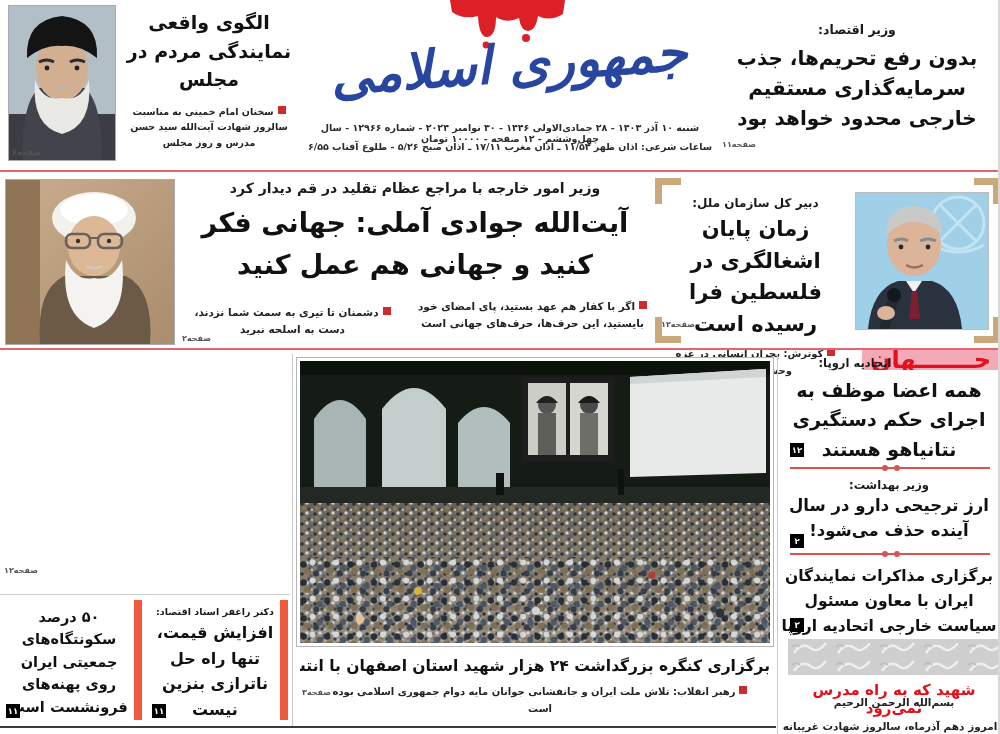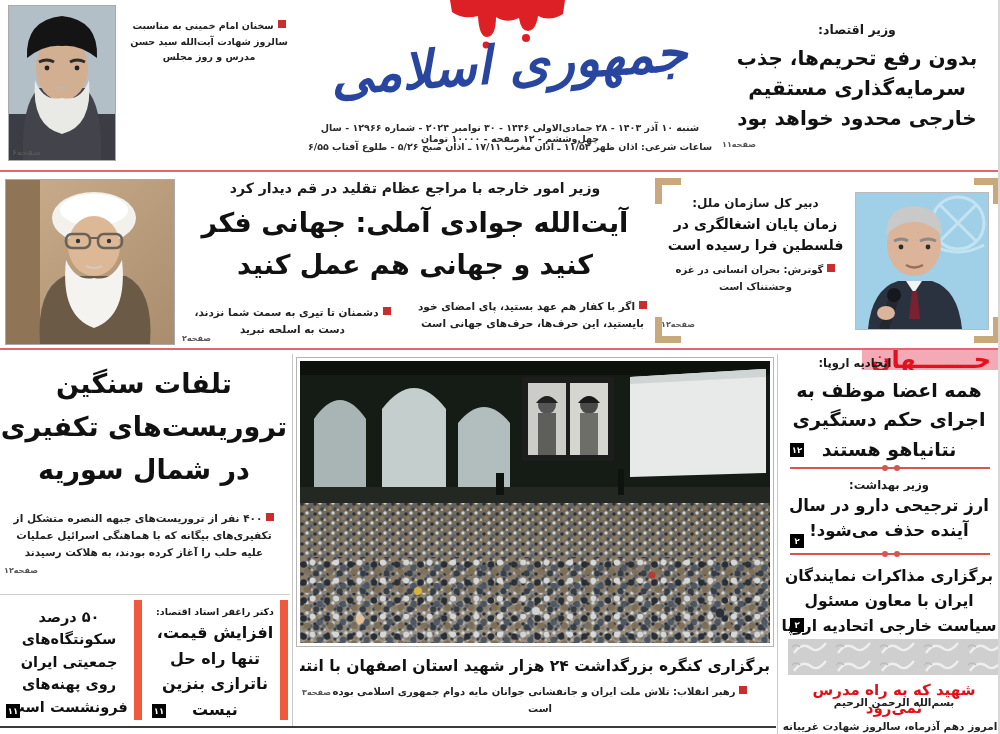--- a/index.html
+++ b/index.html
@@ -85,20 +85,21 @@
       <path d="M18,52 Q16,14 53,10 Q90,14 88,52 Q70,38 53,40 Q36,38 18,52 Z" fill="#141414"></path>
       <path d="M30,56 Q38,52 45,56" stroke="#2c2c2c" stroke-width="3" fill="none"></path>
       <path d="M61,56 Q68,52 76,56" stroke="#2c2c2c" stroke-width="3" fill="none"></path>
       <circle cx="38" cy="62" r="2.4" fill="#222"></circle>
       <circle cx="68" cy="62" r="2.4" fill="#222"></circle>
       <path d="M26,74 Q22,120 53,128 Q84,120 80,74 Q72,96 53,92 Q34,96 26,74 Z" fill="#e9e9e6"></path>
       <path d="M46,80 Q53,84 60,80" stroke="#b9b9b4" stroke-width="2" fill="none"></path>
     </svg>
   </div>
   <div class="abs rtl" style="left:118px; top:8px; width:182px;">
+    <div class="headline" style="font-size:19px;">الگوی واقعی نمایندگی مردم در مجلس</div>
     <div class="bullet" style="margin-top:10px; font-size:9.5px;"><span class="bsq"></span><span>سخنان امام خمینی به مناسبت سالروز شهادت آیت‌الله سید حسن مدرس و روز مجلس</span></div>
   </div>
   <div class="pgref" style="left:12px; top:148px;">صفحه۶</div>
 
   <div class="abs rtl" style="left:718px; top:22px; width:278px;">
     <div class="kicker" style="font-size:12.5px;">وزیر اقتصاد:</div>
     <div class="headline" style="font-size:20px; margin-top:6px;">بدون رفع تحریم‌ها، جذب سرمایه‌گذاری مستقیم خارجی محدود خواهد بود</div>
   </div>
   <div class="pgref" style="left:722px; top:140px;">صفحه۱۱</div>
 
@@ -166,35 +167,31 @@
         <path d="M50,88 L58,100 L66,88 Z" fill="#f2f2f2"></path>
         <path d="M56,98 L61,98 L64,126 L53,126 Z" fill="#7a2030"></path>
         <rect x="28" y="104" width="10" height="34" rx="4" transform="rotate(18 33 120)" fill="#23282e"></rect>
         <circle cx="38" cy="102" r="7" fill="#15181c"></circle>
         <ellipse cx="30" cy="120" rx="9" ry="7" fill="#dcb49a"></ellipse>
       </svg>
     </div>
 
     <div class="abs rtl" style="left:8px; top:18px; width:185px;">
       <div class="kicker" style="font-size:12px;">دبیر کل سازمان ملل:</div>
-      <div class="headline" style="font-size:14px; margin-top:4px; line-height:1.5;">زمان پایان اشغالگری در فلسطین فرا رسیده است</div>
+      <div class="headline" style="font-size:21px; margin-top:4px; line-height:1.5;">زمان پایان اشغالگری در فلسطین فرا رسیده است</div>
       <div class="bullet" style="margin-top:6px; font-size:10px;"><span class="bsq"></span><span>گوترش: بحران انسانی در غزه وحشتناک است</span></div>
     </div>
     <div class="pgref" style="left:6px; top:142px;">صفحه۱۲</div>
   </div>
 
   <div class="hrule" style="left:0; top:348px; width:1000px;"></div>
 
   <div class="vdiv" style="left:292px; top:354px; height:372px;"></div>
   <div class="vdiv" style="left:777px; top:354px; height:380px;"></div>
 
-  <div class="abs rtl" style="left:0; top:362px; width:288px;">
-    <div class="headline" style="font-size:27px; line-height:1.6;">تلفات سنگین تروریست‌های تکفیری در شمال سوریه</div>
-    <div class="bullet" style="margin:18px 10px 0 10px;"><span class="bsq"></span><span>۴۰۰ نفر از تروریست‌های جبهه النصره متشکل از تکفیری‌های بیگانه که با هماهنگی اسرائیل عملیات علیه حلب را آغاز کرده بودند، به هلاکت رسیدند</span></div>
-  </div>
   <div class="pgref" style="left:4px; top:566px;">صفحه۱۲</div>
 
   <div class="hthin" style="left:0; top:594px; width:290px;"></div>
 
   <div class="sidebar-box" style="left:4px; top:600px; width:138px; height:120px;">
     <div class="redbar" style="right:0;"></div>
     <div class="abs rtl" style="left:2px; top:4px; width:126px;">
       <div class="headline" style="font-size:14.5px; line-height:1.55; margin-top:2px;">۵۰ درصد سکونتگاه‌های جمعیتی ایران روی پهنه‌های فرونشست است</div>
     </div>
     <div class="badge" style="left:2px; bottom:2px;">۱۱</div>

